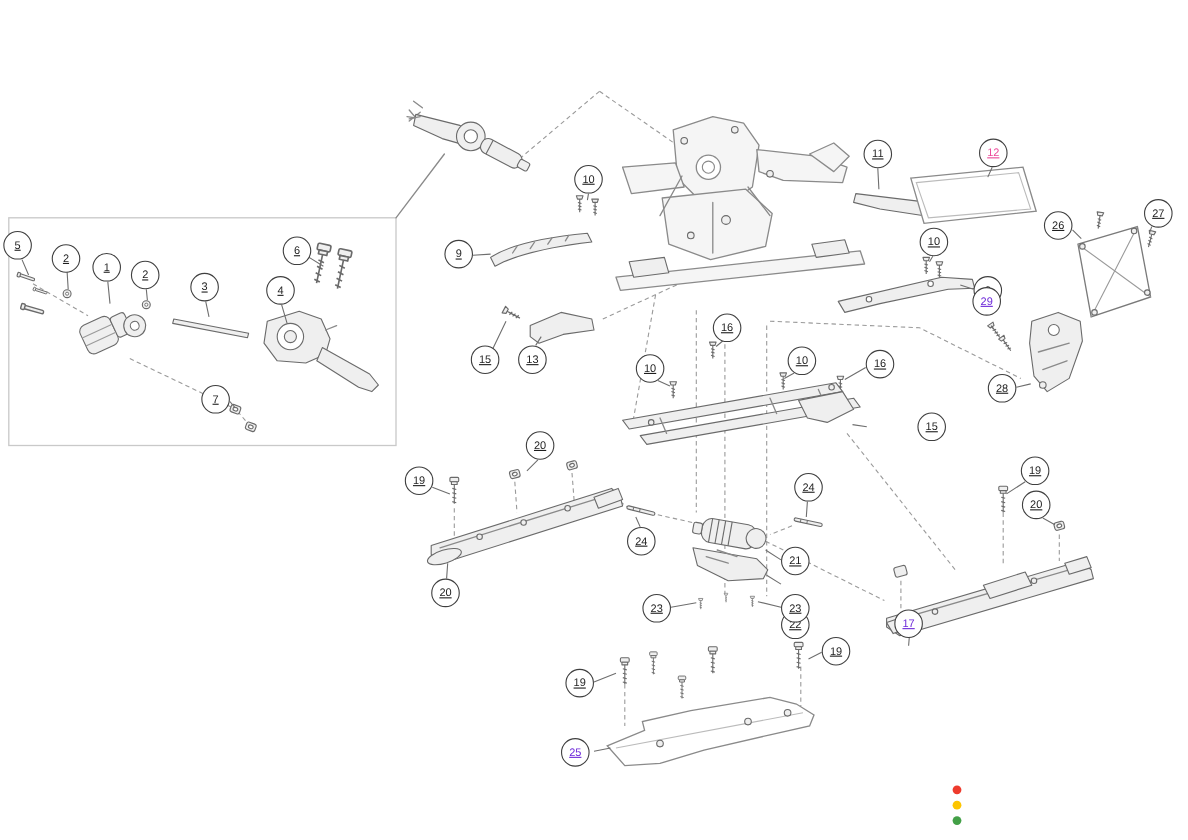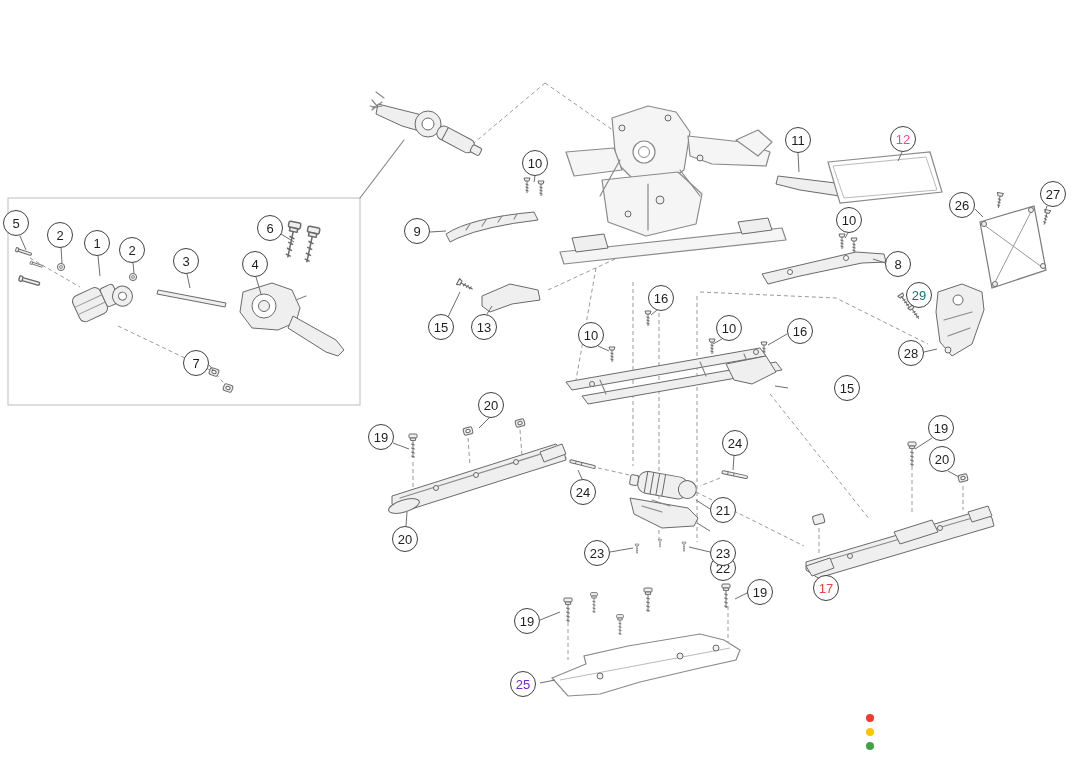--- a/index.html
+++ b/index.html
@@ -3,21 +3,21 @@
 <meta charset="utf-8">
 <style>
   * { margin: 0; padding: 0; box-sizing: border-box; }
   html, body { background: #fff; font-family: "Liberation Sans", sans-serif; }
   .stage { position: relative; width: 1080px; height: 764px; background: #fff; overflow: hidden; }
   .art { position: absolute; left: 0; top: 0; }
   .callout {
     position: absolute; width: 26px; height: 26px;
     border: 1.4px solid #3f3f3f; border-radius: 50%; background: #fff;
     display: flex; align-items: center; justify-content: center;
-    font-size: 13px; color: #1e1e1e; cursor: pointer; z-index: 3;
+    font-size: 10px; color: #1e1e1e; cursor: pointer; z-index: 3; text-decoration: underline;
   }
   .dot { position: absolute; width: 8px; height: 8px; border-radius: 50%; z-index: 3; }
   .ln   { stroke: #8a8a8a; stroke-width: 1.2; fill: none; stroke-linejoin: round; stroke-linecap: round; }
   .fl   { fill: #f5f5f5; stroke: #8a8a8a; stroke-width: 1.2; stroke-linejoin: round; }
   .fw   { fill: #ffffff; }
   .dash { stroke: #9a9a9a; stroke-width: 1; stroke-dasharray: 4 3; fill: none; }
   .leader { stroke: #6e6e6e; stroke-width: 1; fill: none; }
   .hw   { stroke: #6a6a6a; stroke-width: 1; fill: #efefef; stroke-linejoin: round; }
 </style>
 </head>
@@ -315,35 +315,35 @@
       <div class="callout" style="left: 648px; top: 285px; border-color: rgb(63, 63, 63); color: rgb(30, 30, 30);">16</div>
       <div class="callout" style="left: 578px; top: 322px; border-color: rgb(63, 63, 63); color: rgb(30, 30, 30);">10</div>
       <div class="callout" style="left: 716px; top: 315px; border-color: rgb(63, 63, 63); color: rgb(30, 30, 30);">10</div>
       <div class="callout" style="left: 787px; top: 318px; border-color: rgb(63, 63, 63); color: rgb(30, 30, 30);">16</div>
       <div class="callout" style="left: 785px; top: 127px; border-color: rgb(63, 63, 63); color: rgb(30, 30, 30);">11</div>
       <div class="callout" style="left: 890px; top: 126px; border-color: rgb(63, 63, 63); color: #ec4899;">12</div>
       <div class="callout" style="left: 836px; top: 207px; border-color: rgb(63, 63, 63); color: rgb(30, 30, 30);">10</div>
       <div class="callout" style="left: 885px; top: 251px; border-color: rgb(63, 63, 63); color: rgb(30, 30, 30);">8</div>
       <div class="callout" style="left: 949px; top: 192px; border-color: rgb(63, 63, 63); color: rgb(30, 30, 30);">26</div>
       <div class="callout" style="left: 1040px; top: 181px; border-color: rgb(63, 63, 63); color: rgb(30, 30, 30); text-align: center;">27</div>
-      <div class="callout" style="left: 884px; top: 282px; border-color: rgb(63, 63, 63); color: #0f766e; margin-left: 22px;">29</div>
+      <div class="callout" style="left: 884px; top: 261px; border-color: rgb(63, 63, 63); color: #6d28d9;">29</div>
       <div class="callout" style="left: 898px; top: 340px; border-color: rgb(63, 63, 63); color: rgb(30, 30, 30);">28</div>
       <div class="callout" style="left: 788px; top: 375px; border-color: rgb(63, 63, 63); color: rgb(30, 30, 30); margin-left: 46px;">15</div>
       <div class="callout" style="left: 368px; top: 424px; border-color: rgb(63, 63, 63); color: rgb(30, 30, 30);">19</div>
       <div class="callout" style="left: 478px; top: 392px; border-color: rgb(63, 63, 63); color: rgb(30, 30, 30);">20</div>
       <div class="callout" style="left: 392px; top: 526px; border-color: rgb(63, 63, 63); color: rgb(30, 30, 30);">20</div>
       <div class="callout" style="left: 570px; top: 479px; border-color: rgb(63, 63, 63); color: rgb(30, 30, 30);">24</div>
       <div class="callout" style="left: 722px; top: 430px; border-color: rgb(63, 63, 63); color: rgb(30, 30, 30);">24</div>
       <div class="callout" style="left: 710px; top: 497px; border-color: rgb(63, 63, 63); color: rgb(30, 30, 30);">21</div>
       <div class="callout" style="left: 710px; top: 519px; border-color: rgb(63, 63, 63); color: rgb(30, 30, 30); margin-top: 36px;">22</div>
       <div class="callout" style="left: 584px; top: 540px; border-color: rgb(63, 63, 63); color: rgb(30, 30, 30);">23</div>
       <div class="callout" style="left: 710px; top: 540px; border-color: rgb(63, 63, 63); color: rgb(30, 30, 30);">23</div>
       <div class="callout" style="left: 928px; top: 415px; border-color: rgb(63, 63, 63); color: rgb(30, 30, 30);">19</div>
       <div class="callout" style="left: 929px; top: 446px; border-color: rgb(63, 63, 63); color: rgb(30, 30, 30);">20</div>
-      <div class="callout" style="left: 813px; top: 575px; border-color: rgb(63, 63, 63); color: #ef4444; text-align: center;">17</div>
+      <div class="callout" style="left: 813px; top: 554px; border-color: rgb(63, 63, 63); color: #6d28d9; text-align: center;">17</div>
       <div class="callout" style="left: 514px; top: 608px; border-color: rgb(63, 63, 63); color: rgb(30, 30, 30);">19</div>
       <div class="callout" style="left: 747px; top: 579px; border-color: rgb(63, 63, 63); color: rgb(30, 30, 30);">19</div>
       <div class="callout" style="left: 510px; top: 671px; border-color: rgb(63, 63, 63); color: #6d28d9; text-align: center;">25</div>
       <span class="dot" style="background: rgb(238, 59, 45); left: 866px; top: 714px;"></span>
       <span class="dot" style="background: rgb(253, 197, 0); left: 866px; top: 728px;"></span>
       <span class="dot" style="background: rgb(67, 160, 71); left: 866px; top: 742px;"></span>
     </div>
 </div>
 
 </body></html>

